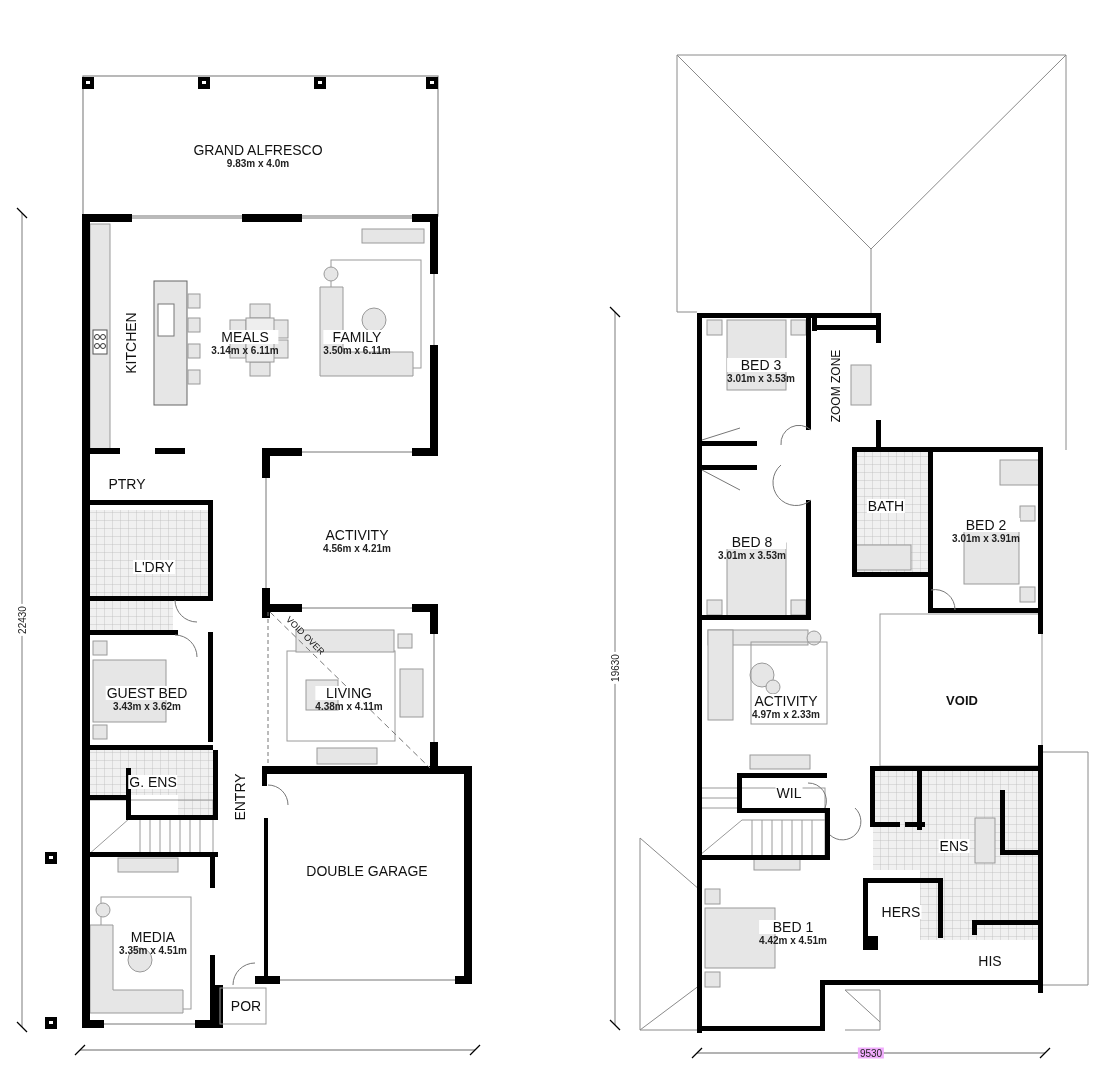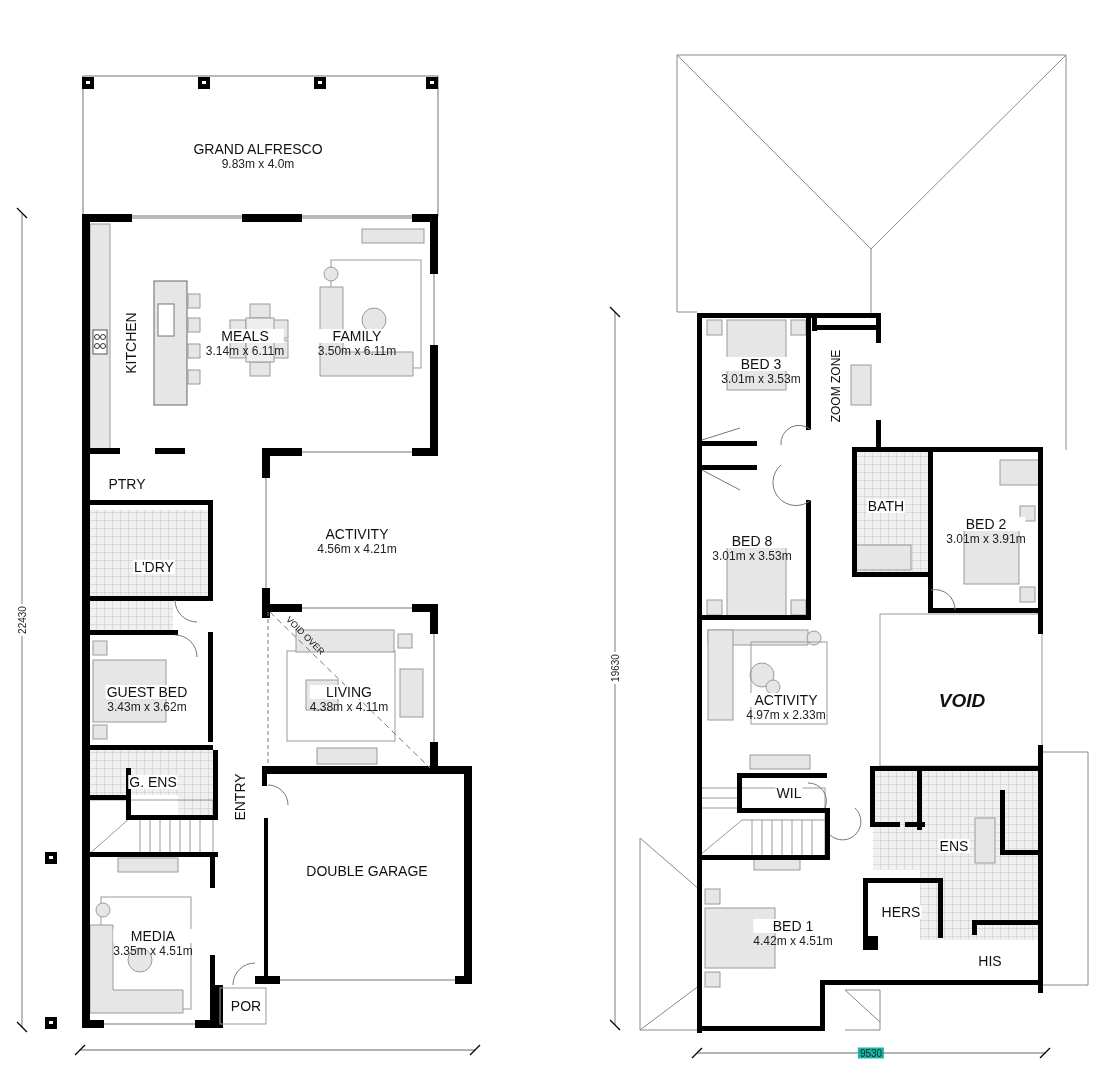--- a/index.html
+++ b/index.html
@@ -1,22 +1,22 @@
 <!DOCTYPE html>
 <html><head>
 <meta charset="utf-8">
 <style>
   html,body{margin:0;padding:0;background:#fff;}
   body{width:1109px;height:1080px;position:relative;overflow:hidden;font-family:"Liberation Sans",sans-serif;}
   svg{position:absolute;left:0;top:0;}
   .lbl{position:absolute;color:#111;white-space:nowrap;transform:translate(-50%,-50%);text-align:center;line-height:1;}
   .lbl .nm{font-size:14px;display:block;background:#fff;padding:0 1px;}
-  .lbl .dm{font-size:12px;display:block;margin-top:2px;color:#222;}
+  .lbl .dm{font-size:10px;display:block;margin-top:2px;color:#222;font-weight:bold;}
   .lbl.sm .nm{font-size:14px;}
-  .lbl.it .nm{font-style:italic;font-weight:bold;font-size:19px;background:transparent;}
+  .lbl.it .nm{font-weight:bold;font-size:13px;background:transparent;}
   .rot{transform:translate(-50%,-50%) rotate(-90deg);}
   .rot45{transform:translate(-50%,-50%) rotate(45deg);}
   .dim{position:absolute;font-size:10px;color:#222;transform:translate(-50%,-50%);}
   .dimv{position:absolute;font-size:10px;color:#222;transform:translate(-50%,-50%) rotate(-90deg);}
 </style>
 </head>
 <body>
 
 <svg width="1109" height="1080" viewBox="0 0 1109 1080" xmlns="http://www.w3.org/2000/svg">
   <defs>
@@ -410,14 +410,14 @@
 <div class="lbl sm" style="left:901px;top:912px">
   <span class="nm">HERS</span>
 </div>
 <div class="lbl" style="left:793px;top:933px">
   <span class="nm">BED 1</span>
   <span class="dm">4.42m x 4.51m</span>
 </div>
 <div class="lbl sm" style="left:990px;top:961px">
   <span class="nm">HIS</span>
 </div>
-<div class="dim" style="left:871px;top:1053px;background:#14b8a6;padding:0 2px">9530</div>
+<div class="dim" style="left:871px;top:1053px;background:#f0abfc;padding:0 2px">9530</div>
 <div class="dimv" style="left:615px;top:668px;background:#fff;padding:0 2px">19630</div>
 
 </body></html>

